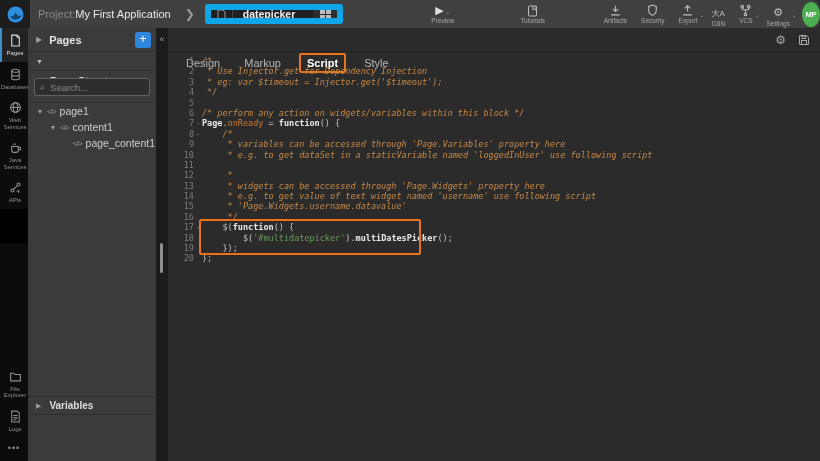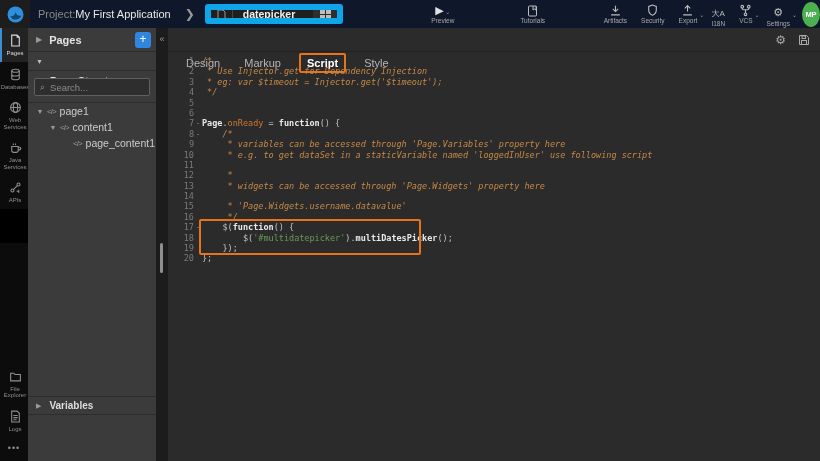--- a/index.html
+++ b/index.html
@@ -1,21 +1,21 @@
 <!DOCTYPE html>
 <html><head>
 <meta charset="utf-8">
 <style>
   * { margin:0; padding:0; box-sizing:border-box; }
   html,body { width:820px; height:461px; overflow:hidden; background:#2b2b2b;
     font-family:"Liberation Sans", sans-serif; }
   .app { width:820px; height:461px; display:flex; flex-direction:column; }
 
   
-  .topbar { height:28px; background:#0f172a; display:flex; align-items:center; flex:0 0 28px; color:#cfcfcf; }
+  .topbar { height:28px; background:#404040; display:flex; align-items:center; flex:0 0 28px; color:#cfcfcf;border-radius:8px; }
   .logo { width:30px; height:28px; display:flex; align-items:center; justify-content:center; background:#1d1d1d; }
   .project { margin-left:8px; font-size:11px; white-space:nowrap; }
   .project .plabel { color:#8a8a8a; }
   .project .pname { color:#e8e8e8; }
   .chev { color:#9a9a9a; font-size:12px; margin:0 10px 0 14px; }
   .page-tab { display:flex; align-items:center; border:6px solid #0ea5e9; border-radius:3px; height:20px; background:#1f1f1f; overflow:hidden; }
   .page-tab .ficon { width:22px; height:100%; display:flex; align-items:center; justify-content:center; border-right:1px solid #444; }
   .page-tab .tname { font-size:10.5px; font-weight:bold; color:#f0f0f0; padding:0 18px 0 10px; }
   .page-tab .gicon { width:24px; height:100%; display:flex; align-items:center; justify-content:center; background:#2e2e2e; }
   .grid4 { display:grid; grid-template-columns:5px 5px; grid-gap:1px; }
@@ -324,29 +324,29 @@
           </span>
         </span>
       </div>
       <div class="codearea">
         <div>
             <div class="code-line"><span class="gut">1</span><span class="fold">-</span><span class="src"><span class="tk-c">/*</span></span></div>
             <div class="code-line"><span class="gut">2</span><span class="fold"></span><span class="src"><span class="tk-c"> * Use Injector.get for Dependency Injection</span></span></div>
             <div class="code-line"><span class="gut">3</span><span class="fold"></span><span class="src"><span class="tk-c"> * eg: var $timeout = Injector.get('$timeout');</span></span></div>
             <div class="code-line"><span class="gut">4</span><span class="fold"></span><span class="src"><span class="tk-c"> */</span></span></div>
             <div class="code-line"><span class="gut">5</span><span class="fold"></span><span class="src"></span></div>
-            <div class="code-line"><span class="gut">6</span><span class="fold"></span></div>
+            <div class="code-line"><span class="gut">6</span><span class="fold"></span><span class="src"><span class="tk-c">/* perform any action on widgets/variables within this block */</span></span></div>
             <div class="code-line"><span class="gut">7</span><span class="fold">-</span><span class="src"><span class="tk-k">Page</span><span class="tk-p">.</span><span class="tk-m">onReady</span><span class="tk-p"> = </span><span class="tk-k">function</span><span class="tk-p">() {</span></span></div>
             <div class="code-line"><span class="gut">8</span><span class="fold">-</span><span class="src"><span class="tk-c">    /*</span></span></div>
             <div class="code-line"><span class="gut">9</span><span class="fold"></span><span class="src"><span class="tk-c">     * variables can be accessed through 'Page.Variables' property here</span></span></div>
             <div class="code-line"><span class="gut">10</span><span class="fold"></span><span class="src"><span class="tk-c">     * e.g. to get dataSet in a staticVariable named 'loggedInUser' use following script</span></span></div>
             <div class="code-line"><span class="gut">11</span><span class="fold"></span></div>
             <div class="code-line"><span class="gut">12</span><span class="fold"></span><span class="src"><span class="tk-c">     *</span></span></div>
             <div class="code-line"><span class="gut">13</span><span class="fold"></span><span class="src"><span class="tk-c">     * widgets can be accessed through 'Page.Widgets' property here</span></span></div>
-            <div class="code-line"><span class="gut">14</span><span class="fold"></span></div>
+            <div class="code-line"><span class="gut">14</span><span class="fold"></span><span class="src"><span class="tk-c">     * e.g. to get value of text widget named 'username' use following script</span></span></div>
             <div class="code-line"><span class="gut">15</span><span class="fold"></span><span class="src"><span class="tk-c">     * 'Page.Widgets.username.datavalue'</span></span></div>
             <div class="code-line"><span class="gut">16</span><span class="fold"></span><span class="src"><span class="tk-c">     */</span></span></div>
             <div class="code-line"><span class="gut">17</span><span class="fold">-</span><span class="src"><span class="tk-p">    $(</span><span class="tk-k">function</span><span class="tk-p">() {</span></span></div>
             <div class="code-line"><span class="gut">18</span><span class="fold"></span><span class="src"><span class="tk-p">        $(</span><span class="tk-s">'#multidatepicker'</span><span class="tk-p">).</span><span class="tk-k">multiDatesPicker</span><span class="tk-p">();</span></span></div>
             <div class="code-line"><span class="gut">19</span><span class="fold"></span><span class="src"><span class="tk-p">    });</span></span></div>
             <div class="code-line"><span class="gut">20</span><span class="fold"></span><span class="src"><span class="tk-p">};</span></span></div>
           </div>
         <div class="hl-box" style="border-color: rgb(232, 115, 26); top: 167.4px; height: 35.2px; left: 31px; width: 222px;"></div>
       </div>
     </div>

